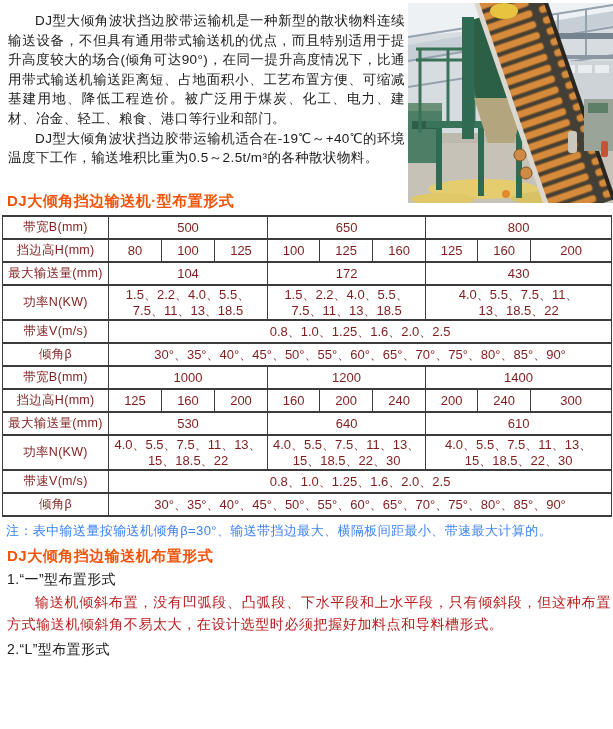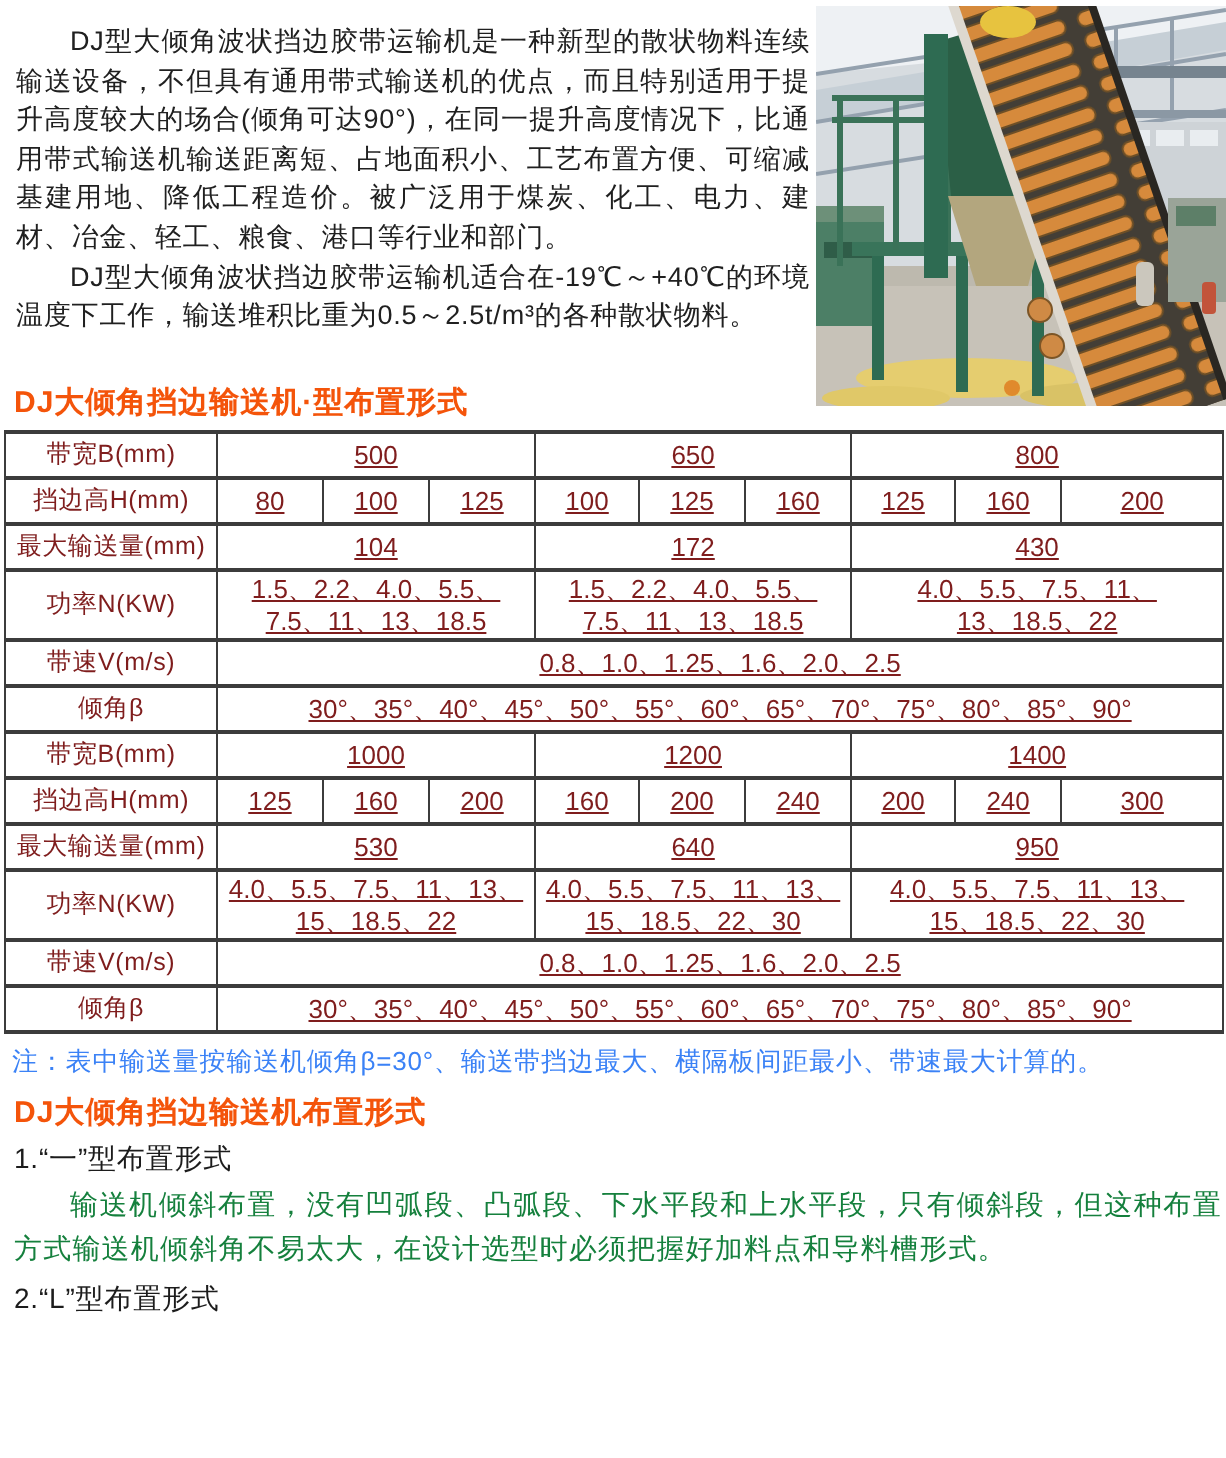--- a/index.html
+++ b/index.html
@@ -28,33 +28,33 @@
   
   table.tech{
     border-collapse:collapse;table-layout:fixed;width:610px;margin:4px 0 0 2px;
   }
   table.tech td{
     border:1px solid #3c3c3c;border-top-width:2px;border-bottom-width:2px;
     text-align:center;vertical-align:middle;
     font-size:13px;color:#7f1d1d;padding:1px 2px;height:19px;overflow:hidden;
   }
   table.tech td.label{font-size:12.5px;letter-spacing:0.3px;}
-  table.tech td.data{white-space:pre-line;line-height:15.5px;text-decoration:underline;}
+  table.tech td.data{white-space:pre-line;line-height:15.5px;}
 
   .note{
     margin:5px 0 0 6px;font-size:13px;letter-spacing:0.4px;color:#3b82f6;
   }
   .layout-title{margin:7px 0 0 7px;}
   .layout-item-heading{
     margin:5px 12px 0 7px;font-size:14px;font-weight:normal;color:#1c1c1c;
     letter-spacing:0.4px;
   }
   .layout-item-body{
     margin:2px 2px 0 7px;font-size:14px;line-height:22.4px;
-    text-indent:2em;text-align:justify;letter-spacing:0.6px;color:#15803d;
+    text-indent:2em;text-align:justify;letter-spacing:0.6px;color:#b91c1c;
   }
 </style>
 </head>
 <body>
 
 <div class="page">
 
   <div class="top-section">
     <div class="intro-text">
       <p>DJ型大倾角波状挡边胶带运输机是一种新型的散状物料连续输送设备，不但具有通用带式输送机的优点，而且特别适用于提升高度较大的场合(倾角可达90°)，在同一提升高度情况下，比通用带式输送机输送距离短、占地面积小、工艺布置方便、可缩减基建用地、降低工程造价。被广泛用于煤炭、化工、电力、建材、冶金、轻工、粮食、港口等行业和部门。</p>
@@ -212,21 +212,21 @@
           <td class="data">200</td>
           <td class="data">240</td>
           <td class="data">200</td>
           <td class="data">240</td>
           <td class="data">300</td>
         </tr>
         <tr>
           <td class="label">最大输送量(mm)</td>
           <td class="data" colspan="3">530</td>
           <td class="data" colspan="3">640</td>
-          <td class="data" colspan="3">950</td>
+          <td class="data" colspan="3">610</td>
         </tr>
         <tr>
           <td class="label">功率N(KW)</td>
           <td class="data" colspan="3">4.0、5.5、7.5、11、13、
 15、18.5、22</td>
           <td class="data" colspan="3">4.0、5.5、7.5、11、13、
 15、18.5、22、30</td>
           <td class="data" colspan="3">4.0、5.5、7.5、11、13、
 15、18.5、22、30</td>
         </tr>

